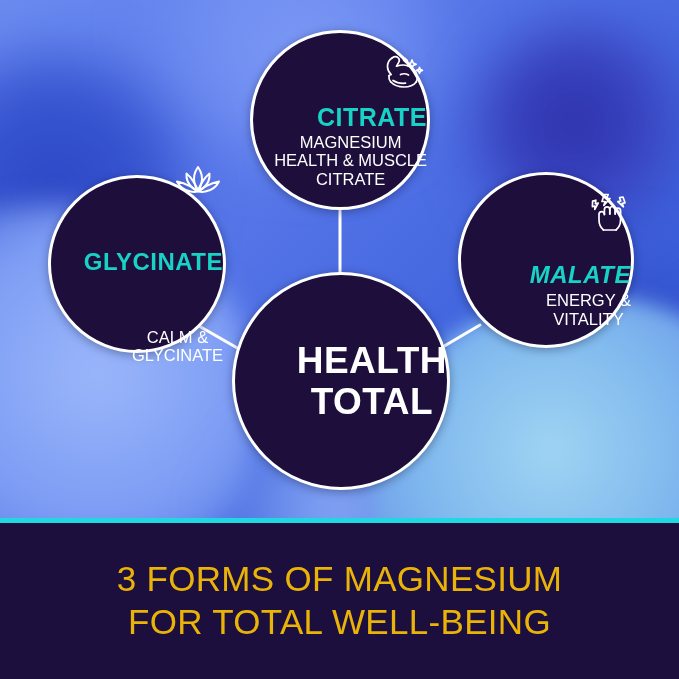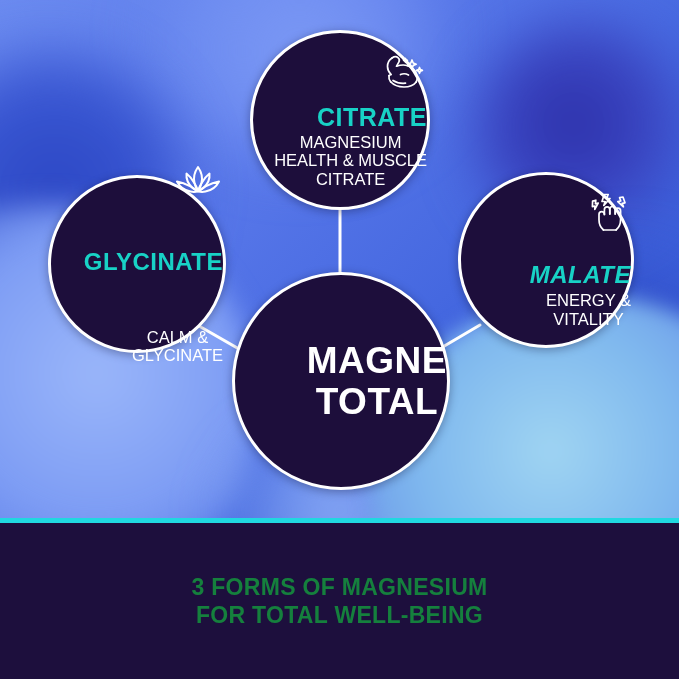--- a/index.html
+++ b/index.html
@@ -143,23 +143,23 @@
     position: absolute;
     left: 0; top: 523px;
     width: 679px; height: 156px;
     background: #1d0f3d;
     display: flex;
     flex-direction: column;
     align-items: center;
     justify-content: center;
   }
   .banner .line {
-    color: #15803d;
-    font-size: 23px;
-    font-weight: bold;
+    color: #eab308;
+    font-size: 35px;
+    font-weight: normal;
     letter-spacing: 0.3px;
     line-height: 1.22;
     white-space: nowrap;
   }
 </style>
 </head>
 <body>
 
 <div class="stage">
 
@@ -238,21 +238,21 @@
     </span>
     <div class="title">MALATE</div>
     <div class="desc">
       <div>ENERGY &amp;</div>
       <div>VITALITY</div>
     </div>
   </div>
 
   <div class="node" id="node-center">
     <div class="title">
-      <div>MAGNE</div>
+      <div>HEALTH</div>
       <div>TOTAL</div>
     </div>
   </div>
 
   <div class="divider"></div>
   <div class="banner">
     <div class="line">3 FORMS OF MAGNESIUM</div>
     <div class="line">FOR TOTAL WELL-BEING</div>
   </div>
 

